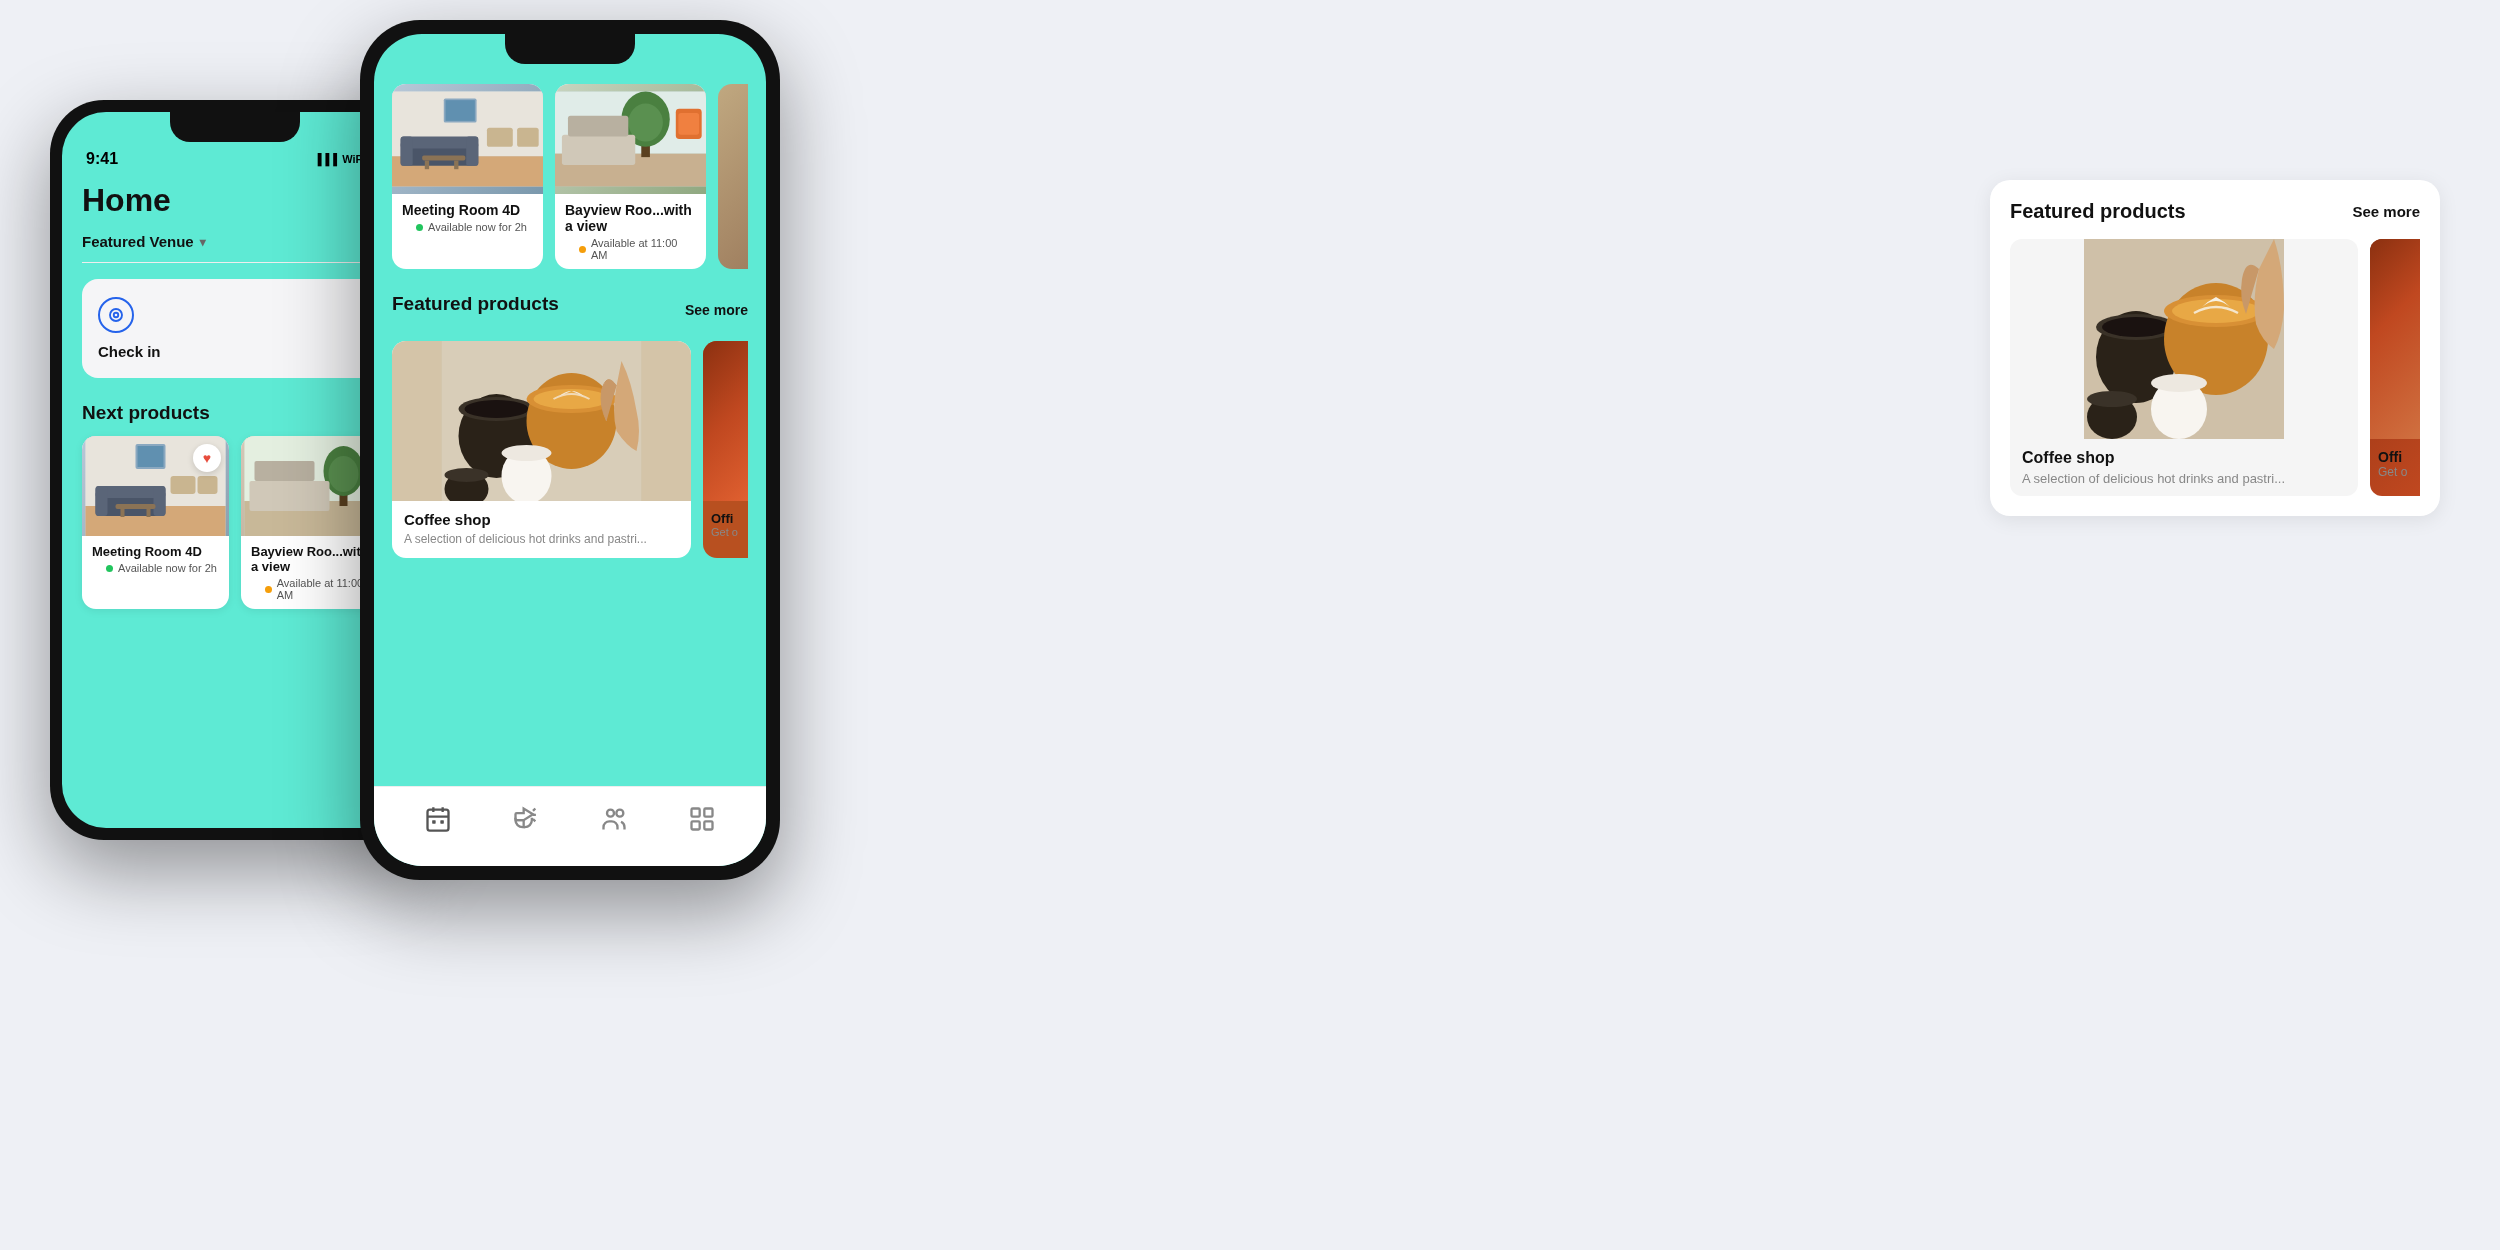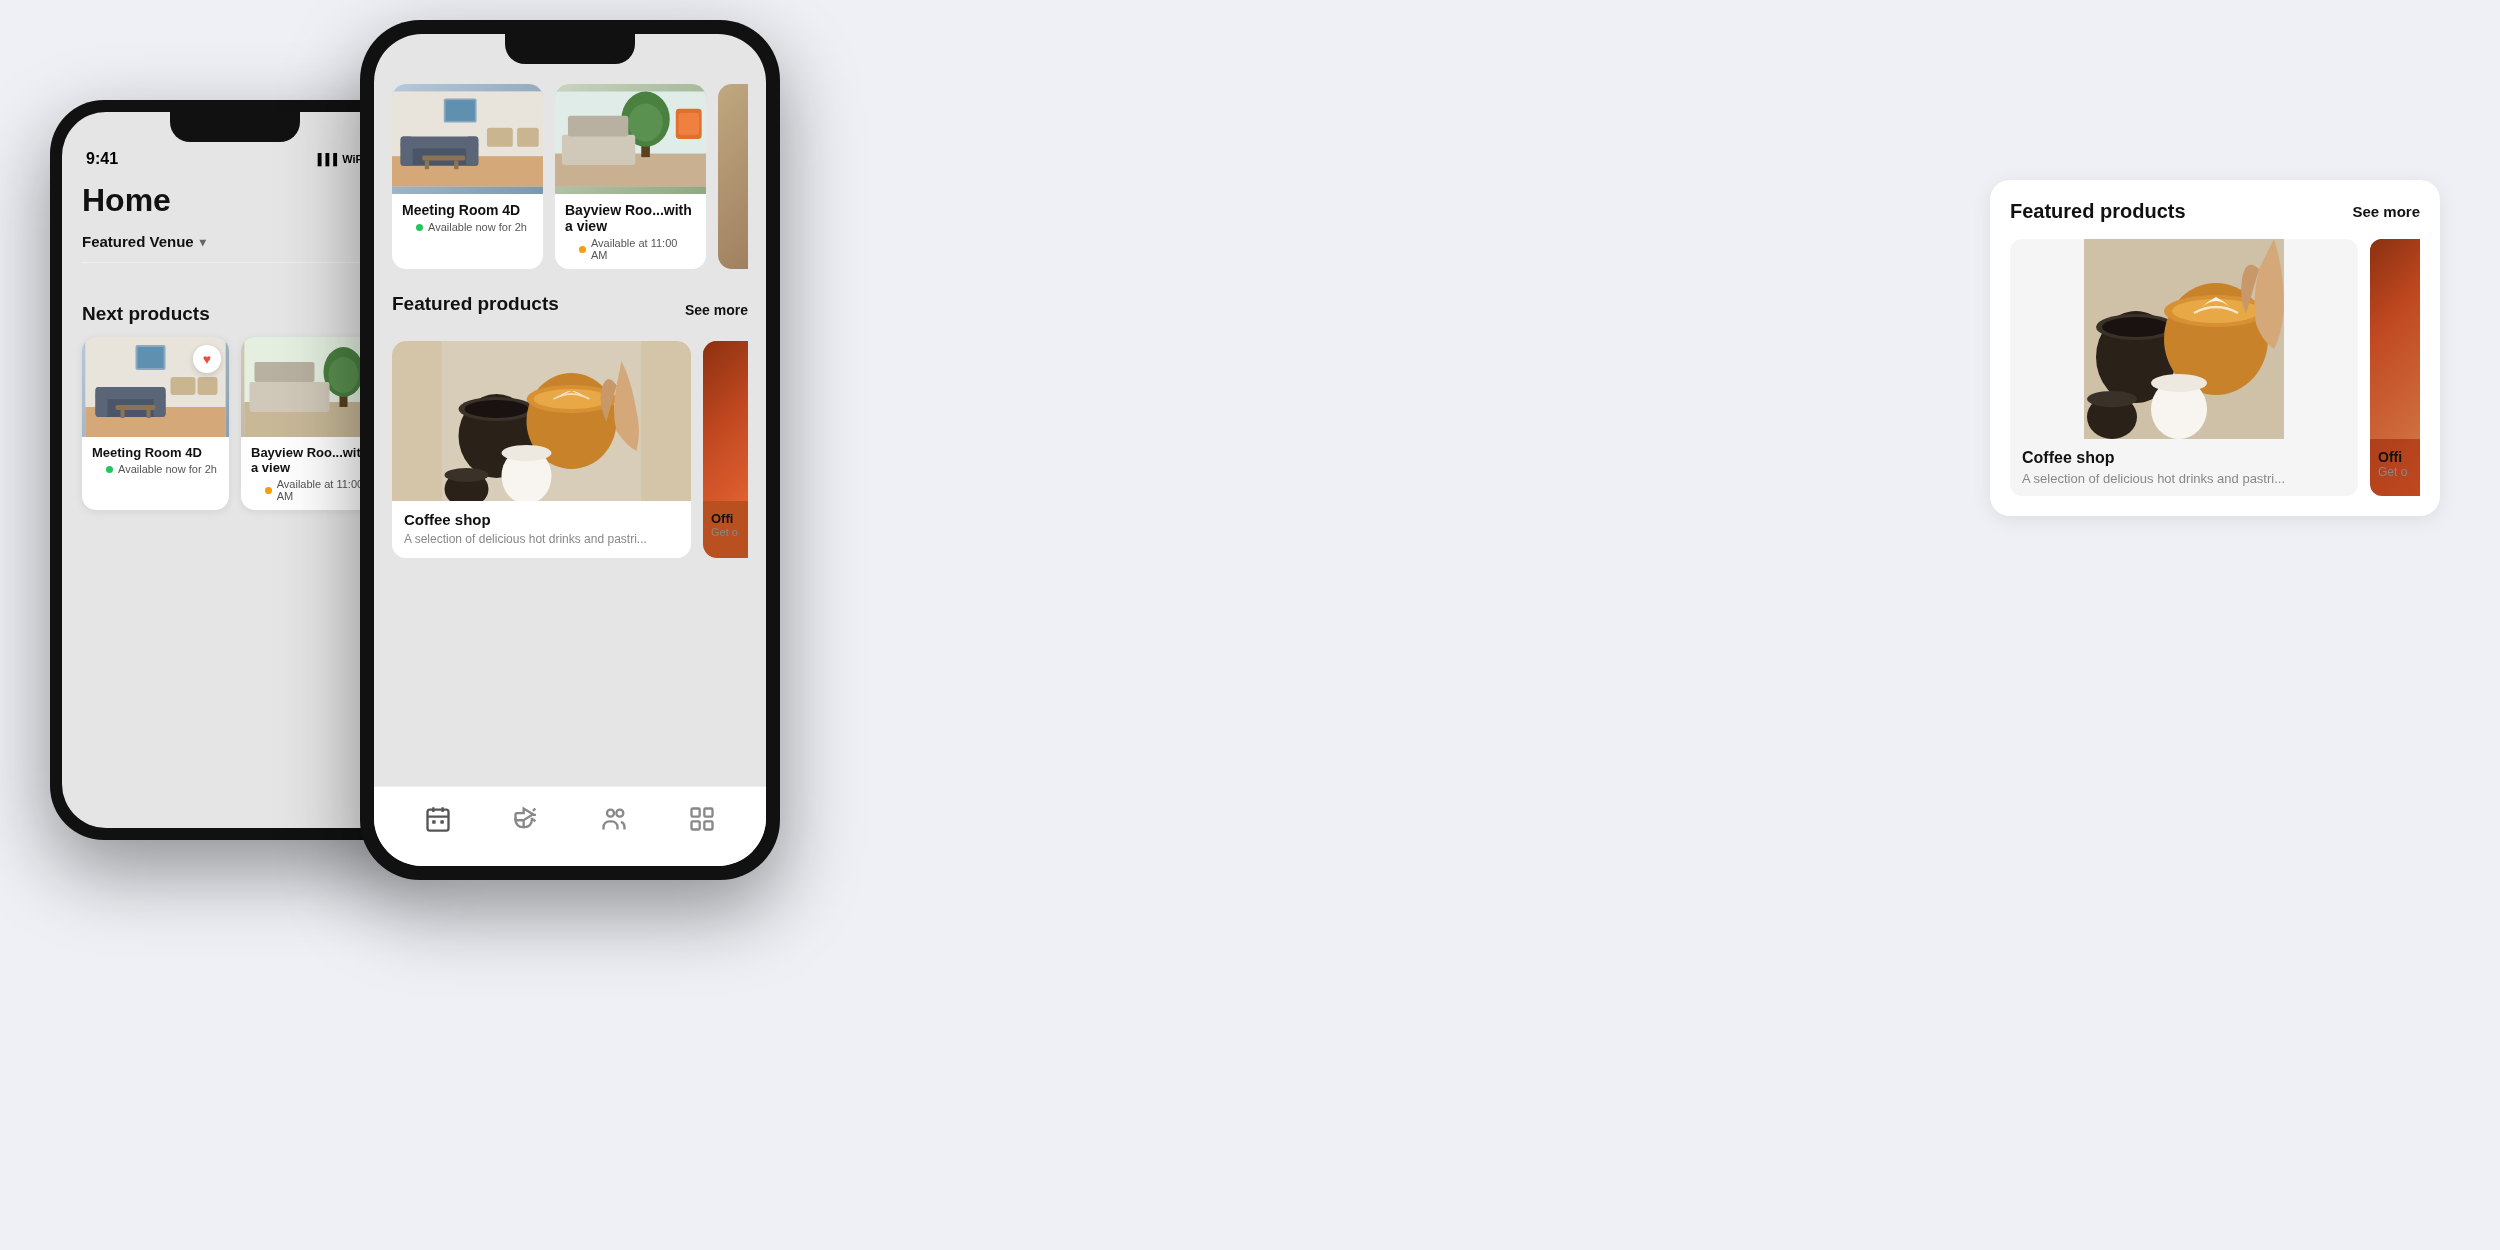--- a/index.html
+++ b/index.html
@@ -17,21 +17,21 @@
 
     
     .phone-shell {
       position: absolute;
       border-radius: 54px;
       background: #111;
       box-shadow: 0 30px 80px rgba(0,0,0,0.4);
     }
 
     .phone-screen {
-      background: #e5e5e5;
+      background: #5eead4;
       overflow: hidden;
       position: relative;
     }
 
     
     .phone-left {
       left: 50px;
       top: 100px;
       width: 370px;
       height: 740px;
@@ -448,20 +448,29 @@
 
     <div class="home-content">
       <h1 class="home-title">Home</h1>
 
       <div class="venue-selector">
         <span>Featured Venue</span>
         <span class="chevron">▾</span>
       </div>
 
       <div class="quick-actions">
+        <div class="quick-action-btn">
+          <div class="icon-circle">
+            <svg width="18" height="18" viewBox="0 0 24 24" fill="none" stroke="#2563eb" stroke-width="2.5">
+              <circle cx="12" cy="12" r="8"></circle>
+              <circle cx="12" cy="12" r="3"></circle>
+            </svg>
+          </div>
+          <span class="quick-action-label">Check in</span>
+        </div>
       </div>
 
       <h2 class="section-title">Next products</h2>
 
       <div class="room-cards">
 
         <div class="room-card">
           <div class="room-img-placeholder room-img-1">
             <div class="heart-badge">♥</div>
             <svg width="100%" height="100%" viewBox="0 0 140 100">

